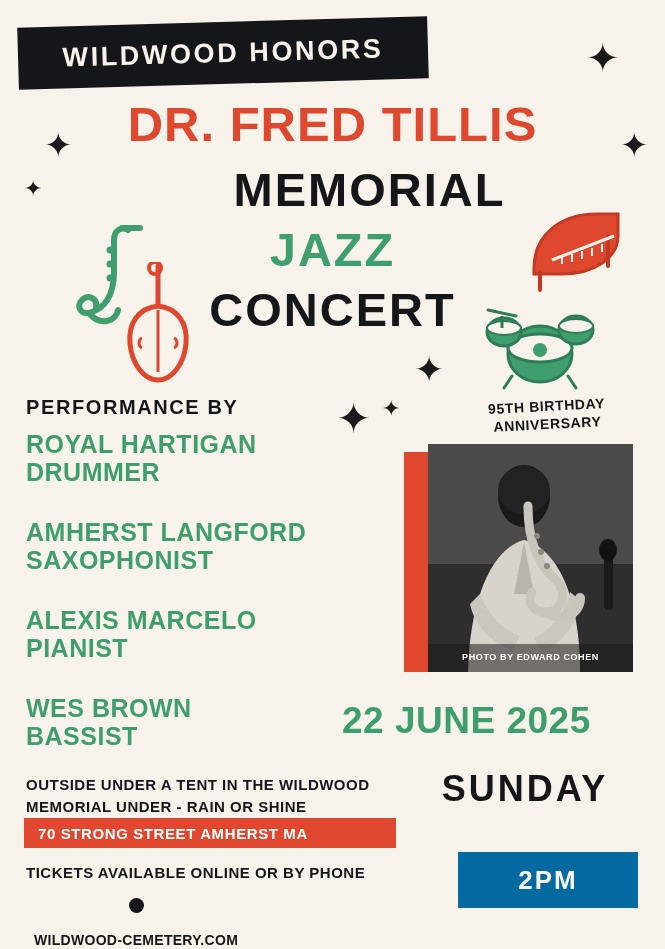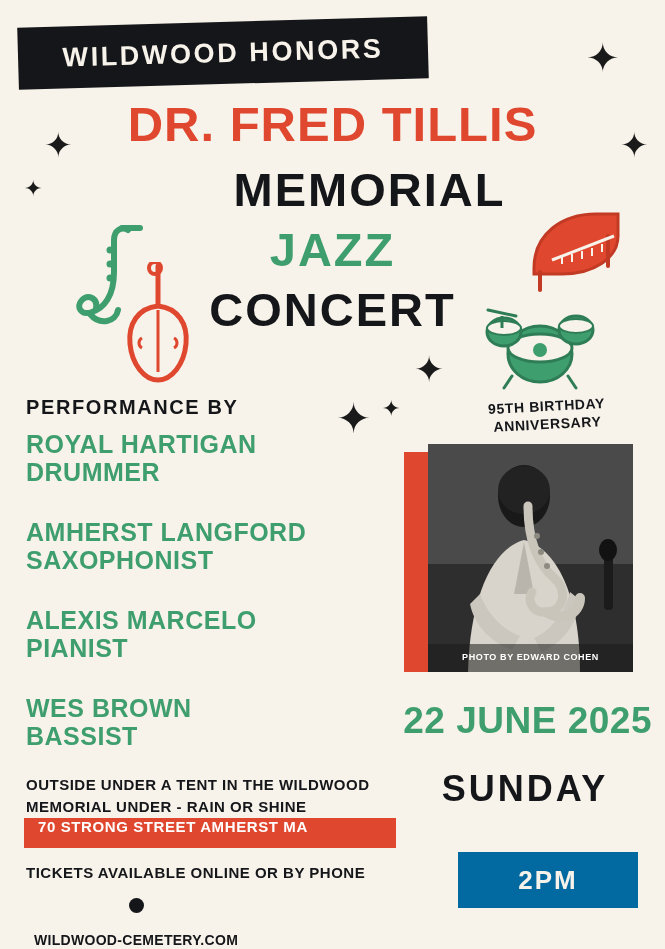--- a/index.html
+++ b/index.html
@@ -174,21 +174,21 @@
     transform: rotate(-3deg);
     letter-spacing: 0.6px;
   }
 
   
   .date {
     position: absolute;
     left: 342px;
     top: 700px;
     width: 310px;
-    text-align: right;
+    text-align: left;
     font-size: 37px;
     font-weight: bold;
     color: #3f9e6e;
     letter-spacing: 0.5px;
   }
   .sunday {
     position: absolute;
     left: 400px;
     top: 768px;
     width: 250px;
@@ -229,21 +229,21 @@
     letter-spacing: 0.5px;
   }
   .address-box {
     position: absolute;
     left: 24px;
     top: 818px;
     width: 372px;
     height: 30px;
     background: #e0472f;
     display: flex;
-    align-items: flex-start;
+    align-items: center;
     padding-left: 14px;
     box-sizing: border-box;
   }
   .address-box span {
     color: #ffffff;
     font-size: 15px;
     font-weight: bold;
     letter-spacing: 0.6px;
   }
   .tickets {

